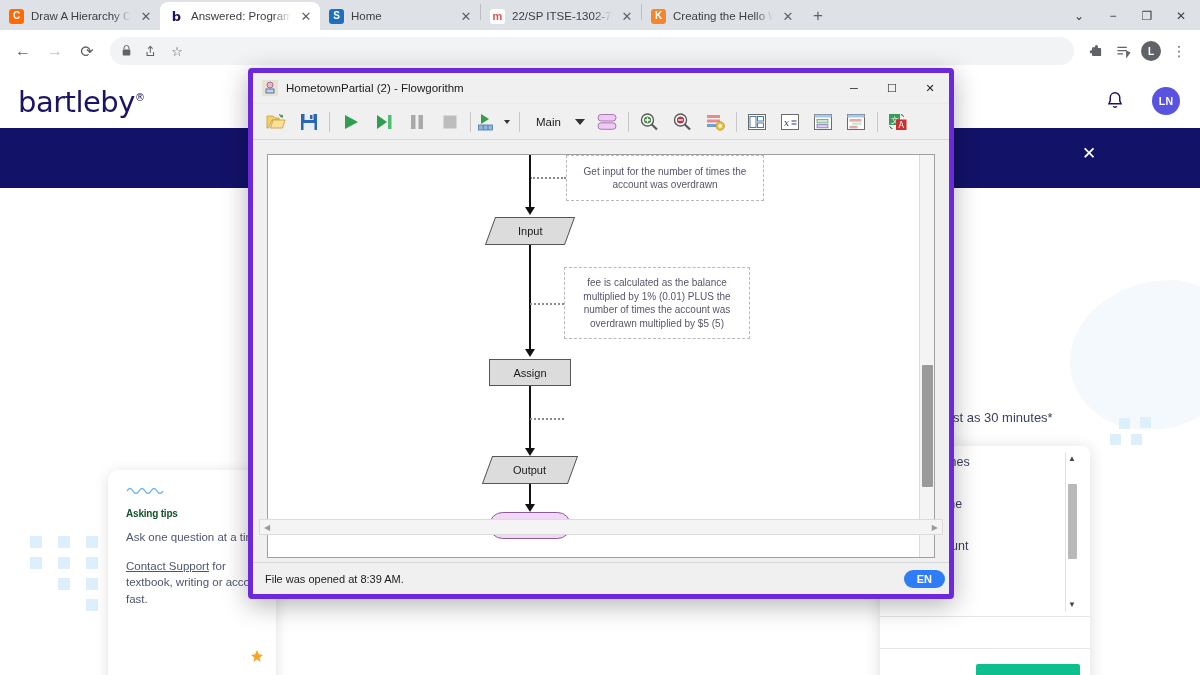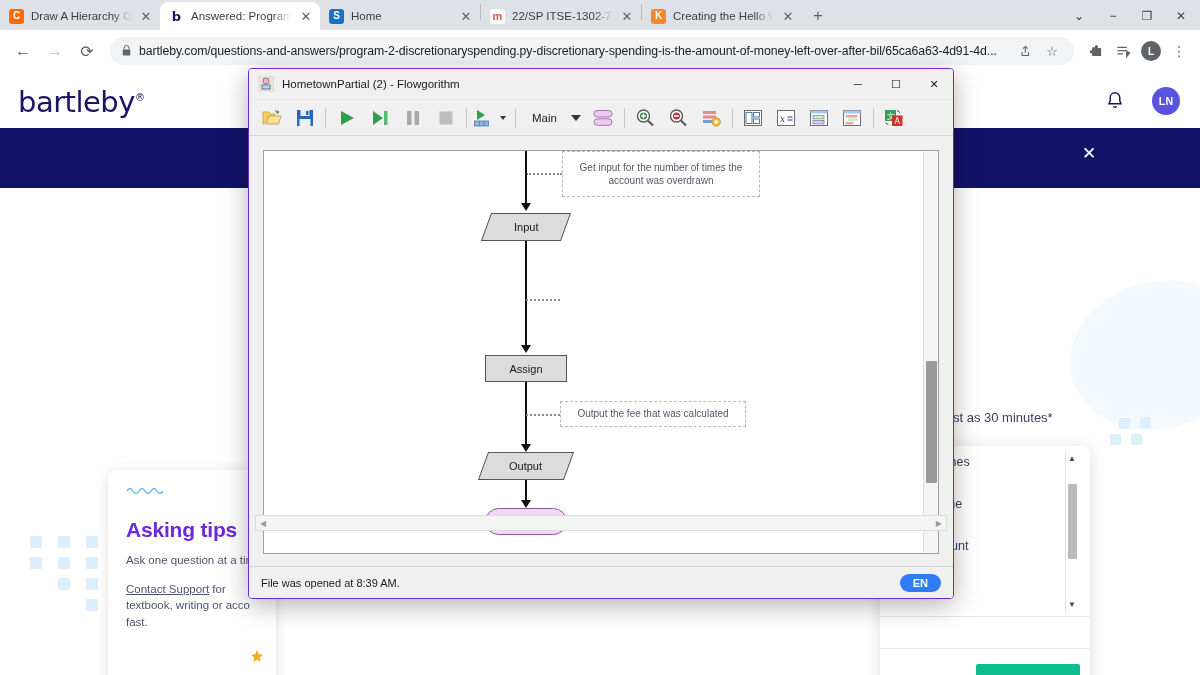--- a/index.html
+++ b/index.html
@@ -111,21 +111,21 @@
   .blob-sq { position:absolute; width:11px; height:11px; background:#dcf0fb; }
 
   
   .tips-card {
     position:absolute; left:108px; top:282px; width:168px; height:218px;
     background:#fff; border-radius:10px;
     box-shadow:0 2px 14px rgba(0,0,0,0.13);
     padding:16px 18px 0 18px; overflow:hidden;
   }
   .tips-squiggle { width:46px; height:8px; margin-bottom:10px; }
-  .tips-title { font-size:21px; font-weight:bold; color:#6d28d9; margin-bottom:10px; letter-spacing:-0.2px;margin-top:10px;}
+  .tips-title { font-size:10px; font-weight:bold; color:#14532d; margin-bottom:10px; letter-spacing:-0.2px;}
   .tips-p { font-size:11.5px; color:#4f5570; line-height:1.45; margin:0 0 12px 0; }
   .tips-p a { color:#4f5570; text-decoration:underline; }
   .tips-pin { position:absolute; right:12px; bottom:22px; color:#f5a623; font-size:13px;}
 
   
   .ask-tagline {
     position:absolute; left:932px; top:222px; font-size:13px; color:#3b4060; white-space:nowrap;
   }
   .ask-card {
     position:absolute; left:880px; top:258px; width:210px; height:268px;
@@ -148,21 +148,21 @@
   .continue-btn {
     position:absolute; left:96px; top:218px; width:104px; height:36px;
     background:#0dbf8f; color:#fff; font-size:11.5px; letter-spacing:1.2px;
     display:flex; align-items:center; justify-content:center; border:none; border-radius:2px;
     font-family:"Liberation Sans", sans-serif;
   }
 
   
   .fg-window {
     position:absolute; left:248px; top:68px; width:706px; height:531px;
-    background:#f0f0f0; border:1px solid #6d28d9; border-radius:4px;
+    background:#f0f0f0; border:5px solid #6d28d9; border-radius:4px;
     box-shadow:0 6px 26px rgba(0,0,0,0.30);
     overflow:hidden;
   }
   .fg-titlebar {
     height:31px; background:#f0f0f0; display:flex; align-items:center; padding-left:9px;
     border-bottom:1px solid #eaeaea;
   }
   .fg-appicon { width:16px; height:16px; margin-right:8px; flex-shrink:0;}
   .fg-title { font-size:11.5px; color:#202020; flex:1; }
   .fg-wbtn { width:38px; height:31px; display:flex; align-items:center; justify-content:center; color:#202020; font-size:11px;}
@@ -282,21 +282,20 @@
     <div class="nav-btn">←</div>
     <div class="nav-btn disabled">→</div>
     <div class="nav-btn">⟳</div>
     <div class="omnibox">
       <span class="lock">
         <svg width="9" height="11" viewBox="0 0 9 11">
             <path d="M2 4.5V3a2.5 2.5 0 015 0v1.5" fill="none" stroke="#5f6368" stroke-width="1"></path>
             <rect x="0.7" y="4.4" width="7.6" height="6" rx="1" fill="#5f6368"></rect>
           </svg>
       </span>
-      <span class="url">bartleby.com/questions-and-answers/program-2-discretionaryspending.py-discretionary-spending-is-the-amount-of-money-left-over-after-bil/65ca6a63-4d91-4d...</span>
       <span class="omnibox-ic">
         <svg width="13" height="13" viewBox="0 0 16 16" fill="none" stroke="#5f6368" stroke-width="1.3">
             <path d="M5 8.5 V13 H13 V8.5"></path>
             <path d="M9 2 L9 9.5"></path>
             <path d="M6.2 4.6 L9 1.8 L11.8 4.6"></path>
           </svg>
       </span>
       <span class="omnibox-ic">☆</span>
     </div>
     <div class="tb-ic">
@@ -578,30 +577,30 @@
         <div class="fc-line" style="left:261px; top:0px; height:56px;"></div>
         <div class="fc-arrow" style="left:257px; top:52px;"></div>
 
         <div class="fc-node fc-io" style="left:222px; top:62px; width:80px; height:28px;">
           <span>Input</span>
         </div>
 
         <div class="fc-line" style="left:261px; top:90px; height:108px;"></div>
         <div class="fc-arrow" style="left:257px; top:194px;"></div>
 
+        <div class="fc-comment" style="left:296px; top:112px; width:186px; height:72px;">fee is calculated as the balance multiplied by 1% (0.01) PLUS the number of times the account was overdrawn multiplied by $5 (5)</div>
         <div class="fc-dots" style="left:262px; top:148px; width:34px;"></div>
 
         <div class="fc-node" style="left:221px; top:204px; width:82px; height:27px;">
           <span>Assign</span>
         </div>
 
         <div class="fc-line" style="left:261px; top:231px; height:66px;"></div>
         <div class="fc-arrow" style="left:257px; top:293px;"></div>
 
-        <div class="fc-comment" style="left:296px; top:250px; width:186px; height:26px;">Output the fee that was calculated</div>
         <div class="fc-dots" style="left:262px; top:263px; width:34px;"></div>
 
         <div class="fc-node fc-io" style="left:219px; top:301px; width:86px; height:28px;">
           <span>Output</span>
         </div>
 
         <div class="fc-line" style="left:261px; top:329px; height:24px;"></div>
         <div class="fc-arrow" style="left:257px; top:349px;"></div>
 
         <div class="fc-node fc-end" style="left:221px; top:357px; width:82px; height:27px;text-align:right;">

